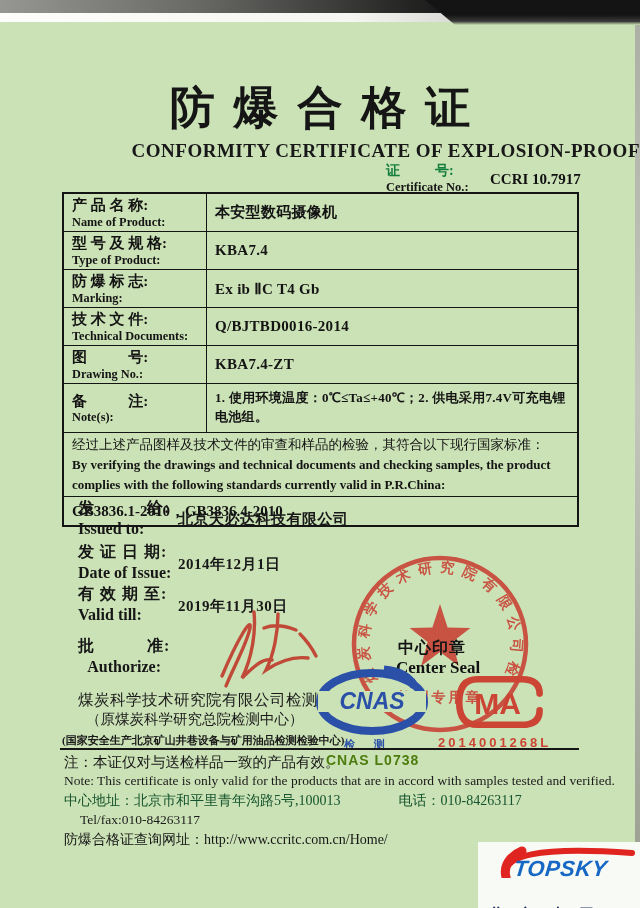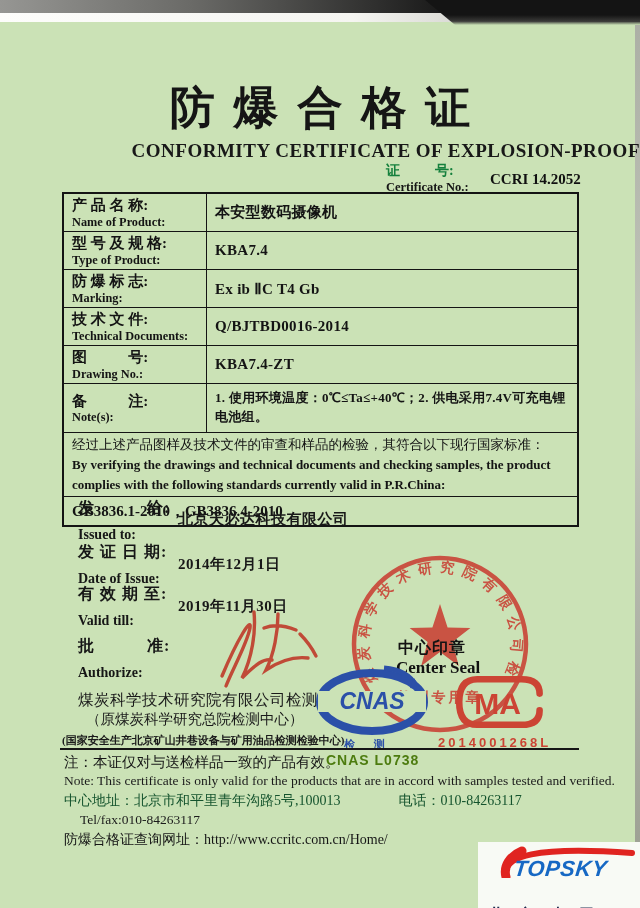--- a/index.html
+++ b/index.html
@@ -43,21 +43,21 @@
   tr.r5 td,tr.r0 td,tr.r1 td,tr.r2 td,tr.r3 td,tr.r4 td{height:33px;}
   tr.r5 td{height:44px;}
   td.statement{font-size:13px;line-height:1.5;padding:4px 8px;}
   td.statement .zh{font-size:13.5px;}
   td.statement .en{font-weight:bold;}
   td.standards{font-size:15px;font-weight:bold;height:24px;}
 
   
   .issue-row{position:absolute;left:78px;}
   .issue-row .zh{font-size:16px;font-weight:bold;white-space:pre;color:#161616;letter-spacing:1px;}
-  .issue-row .en{font-size:14px;font-weight:bold;color:#161616;margin-top:8px;}
+  .issue-row .en{font-size:16px;font-weight:bold;color:#161616;margin-top:1px;}
   .issue-val{position:absolute;font-size:15px;font-weight:bold;color:#181818;letter-spacing:.5px;}
 
   
   .seal{position:absolute;left:348px;top:552px;width:184px;height:184px;}
   .seal-overlay-zh{position:absolute;left:398px;top:638px;font-size:16px;font-weight:bold;color:#131313;letter-spacing:1px;}
   .seal-overlay-en{position:absolute;left:396px;top:658px;font-size:17px;font-weight:bold;color:#111;}
   .signature{position:absolute;left:212px;top:598px;width:130px;height:100px;}
 
   
   .org1{position:absolute;left:78px;top:690px;font-size:15.5px;color:#1a1a1a;letter-spacing:.5px;}
@@ -96,21 +96,21 @@
   <div class="scan-top"></div>
   <div class="scan-white"></div>
   <div class="scan-corner"></div>
   <div class="scan-right"></div>
 
   <div class="title">防爆合格证</div>
   <div class="subtitle">CONFORMITY CERTIFICATE OF EXPLOSION-PROOF</div>
   <div class="certno">
     <div class="zh">证　      号:</div>
     <div class="en">Certificate No.:</div>
-    <div class="val">CCRI 14.2052</div>
+    <div class="val">CCRI 10.7917</div>
   </div>
 
   <table class="cert">
     <tbody>
         <tr class="r0">
       <td class="lbl">
         <div class="lblzh">产 品 名 称:</div>
         <div class="lblen">Name of Product:</div>
       </td>
       <td class="val">本安型数码摄像机</td>
@@ -173,21 +173,21 @@
     <div class="en">Date of Issue:</div>
   </div>
   <div class="issue-val" style="left:178px;top:555px;">2014年12月1日</div>
 
   <div class="issue-row" style="top:584px;">
     <div class="zh">有 效 期 至:</div>
     <div class="en">Valid till:</div>
   </div>
   <div class="issue-val" style="left:178px;top:597px;">2019年11月30日</div>
 
-  <div class="issue-row" style="top:636px;">
+  <div class="issue-row" style="top:636px;text-align:center;">
     <div class="zh">批　       准:</div>
     <div class="en">Authorize:</div>
   </div>
 
   <svg class="signature" viewBox="0 0 130 100">
     <g fill="none" stroke="#bf3a2a" stroke-width="3.4" stroke-linecap="round" opacity="0.9">
       <path d="M 10 78 C 26 40 40 18 38 30 C 35 46 20 72 14 88"></path>
       <path d="M 42 14 C 44 34 40 60 30 80 C 44 66 52 60 60 62"></path>
       <path d="M 52 30 C 62 26 74 28 84 32 M 66 16 C 66 34 62 56 54 72 C 66 64 80 58 96 60"></path>
       <path d="M 88 36 C 94 42 100 50 104 58"></path>

